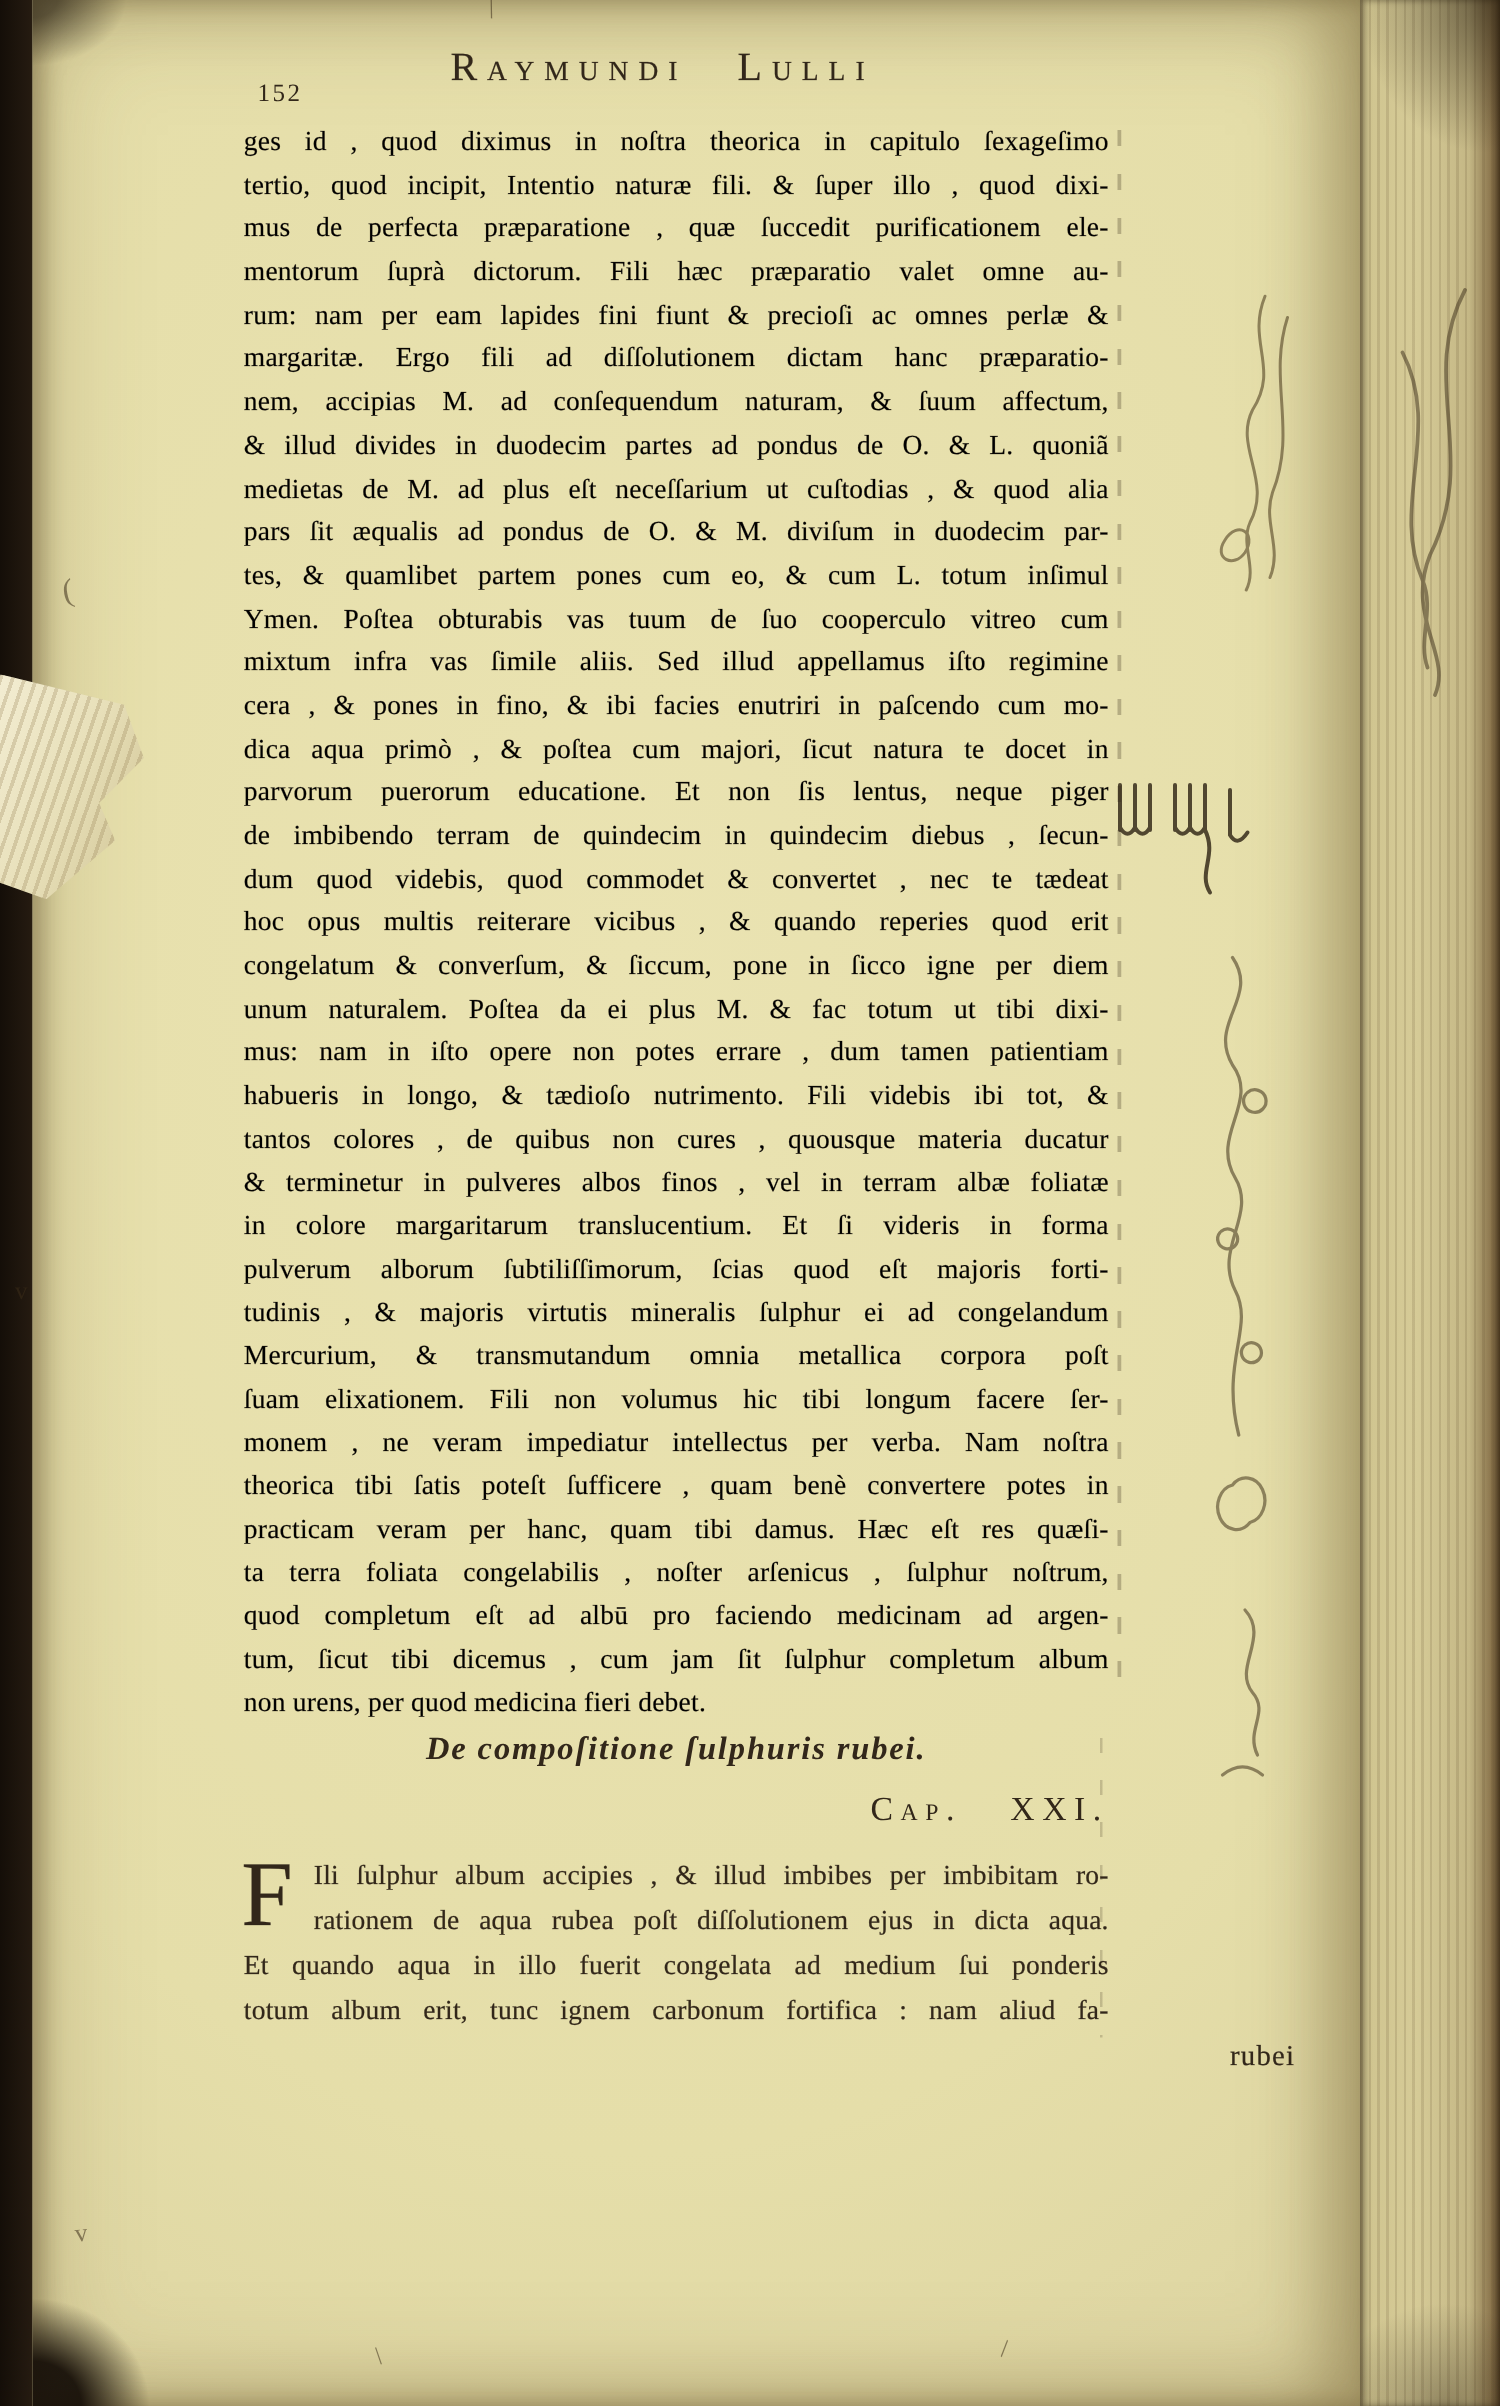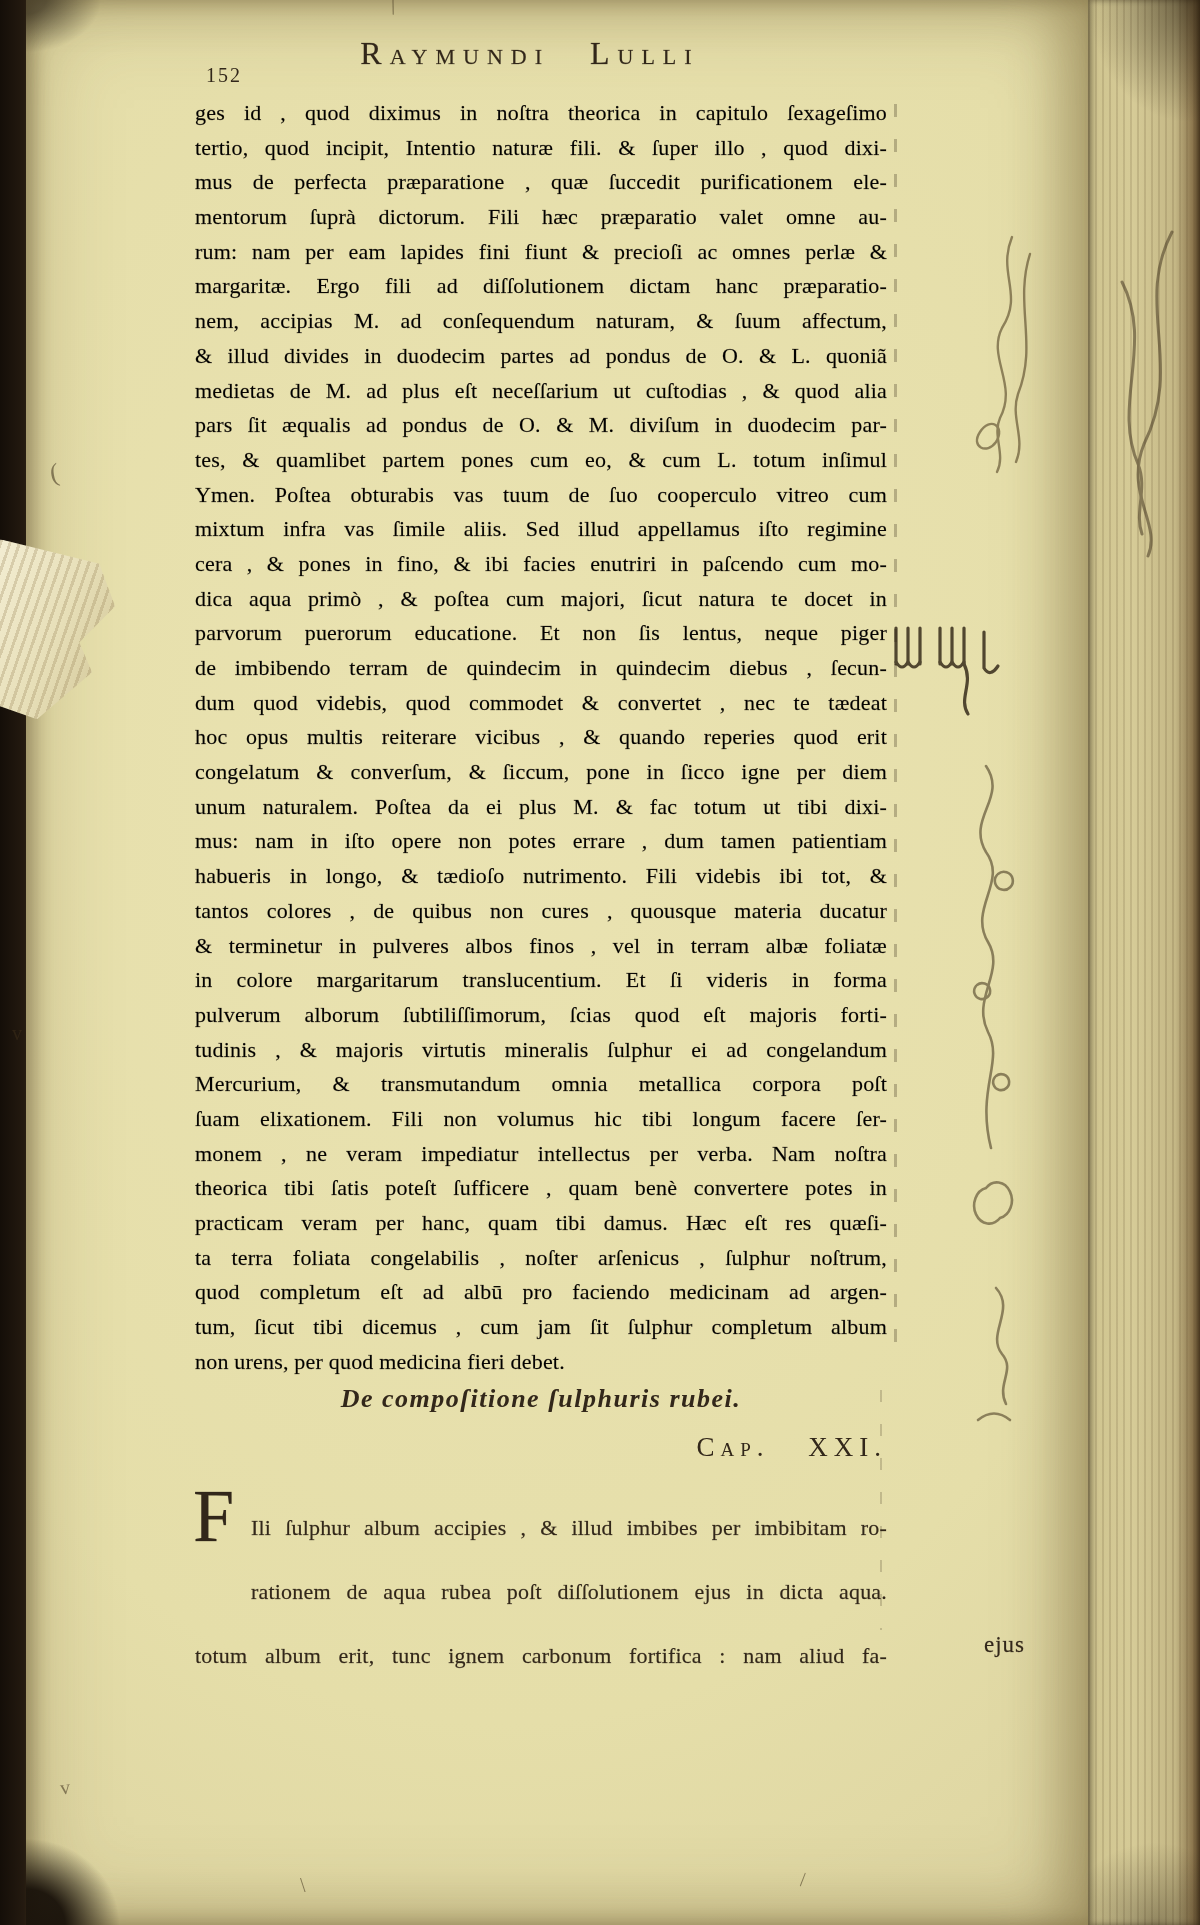--- a/index.html
+++ b/index.html
@@ -51,21 +51,21 @@
   .line{font-size:22px;line-height:34.7px;height:34.7px;text-align:justify;text-align-last:justify;
     letter-spacing:.2px;white-space:normal;overflow:visible;}
   .p1 .line:last-child{text-align-last:left;}
   .section-heading{position:absolute;left:195px;top:1384px;width:692px;text-align:center;
     font-style:italic;font-size:26px;letter-spacing:1.5px;color:#32271a;font-weight:bold;
     -webkit-text-stroke:0;}
   .chapter-heading{position:absolute;left:195px;top:1432px;width:692px;text-align:right;
     font-variant:small-caps;font-size:27px;letter-spacing:6px;word-spacing:26px;color:#32271a;}
   .p2{position:absolute;left:195px;top:1482px;width:692px;color:#32271a;
     -webkit-text-stroke:.3px rgba(50,39,26,.55);}
-  .p2 .line{line-height:36px;height:36px;margin-top:28px;}
+  .p2 .line{line-height:36px;height:36px;}
   .p2 .indent{padding-left:56px;}
   .dropcap{position:absolute;left:-2px;top:2px;font-size:74px;line-height:64px;color:#32271a;}
   .catchword{position:absolute;left:984px;top:1632px;font-size:23px;color:#32271a;letter-spacing:1px;
     -webkit-text-stroke:.3px rgba(50,39,26,.55);}
   
   .crease{position:absolute;left:894px;top:104px;width:3px;height:1250px;opacity:.5;
     background:repeating-linear-gradient(to bottom,rgba(48,36,18,.55) 0 13px,rgba(0,0,0,0) 13px 35px);}
   .crease2{position:absolute;left:880px;top:1390px;width:2px;height:240px;opacity:.4;
     background:repeating-linear-gradient(to bottom,rgba(48,36,18,.5) 0 12px,rgba(0,0,0,0) 12px 34px);}
   
@@ -130,24 +130,25 @@
       <div class="line">non urens, per quod medicina fieri debet.</div>
     </div>
 
   <div class="section-heading">De compoſitione ſulphuris rubei.</div>
   <div class="chapter-heading">Cap. XXI.</div>
 
   <div class="p2">
     <div class="dropcap">F</div>
     <div class="line indent">Ili ſulphur album accipies , &amp; illud imbibes per imbibitam ro-</div>
     <div class="line indent">rationem de aqua rubea poſt diſſolutionem ejus  in dicta aqua.</div>
+    <div class="line">Et quando aqua  in  illo fuerit congelata ad medium  ſui ponderis</div>
     <div class="line">totum album erit, tunc ignem carbonum fortifica : nam aliud fa-</div>
   </div>
 
-  <div class="catchword">ejus</div>
+  <div class="catchword">rubei</div>
 
   <div class="crease"></div>
   <div class="crease2"></div>
 
   <svg class="squiggle" style="left:942px;top:232px;" width="110" height="270" viewBox="0 0 110 270">
     <g fill="none" stroke="#473619" stroke-width="2.4" opacity="0.55" stroke-linecap="round">
       <path d="M70,5 C55,42 82,62 60,96 C45,126 76,152 58,186 C50,204 64,222 55,240"></path>
       <path d="M88,22 C72,72 96,112 76,162 C68,186 84,206 74,230"></path>
       <path d="M38,200 c10,-16 26,-6 16,10 c-9,13 -26,5 -16,-10"></path>
     </g>

